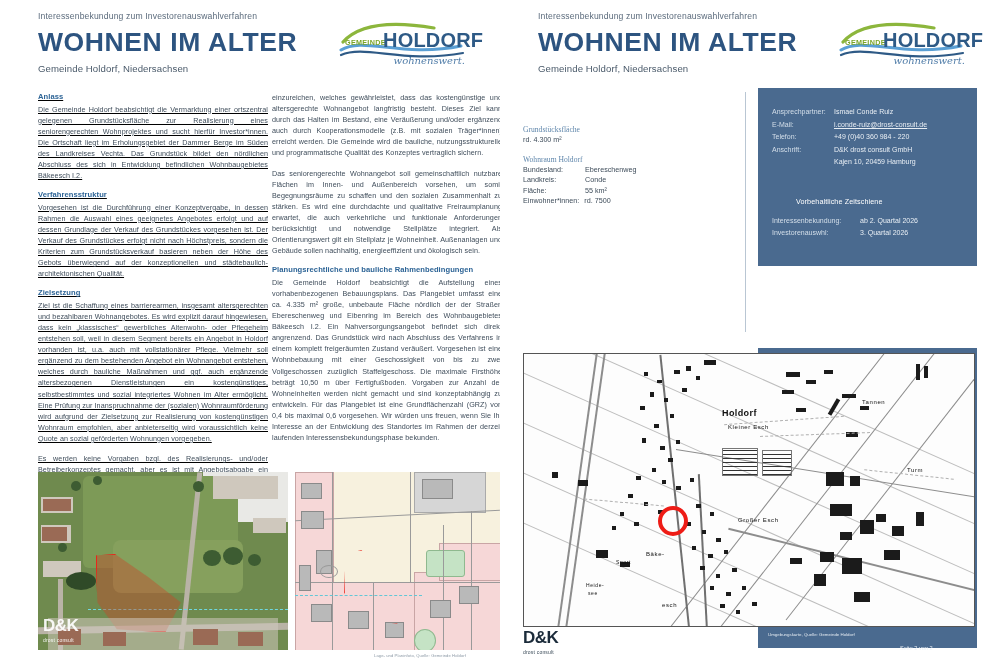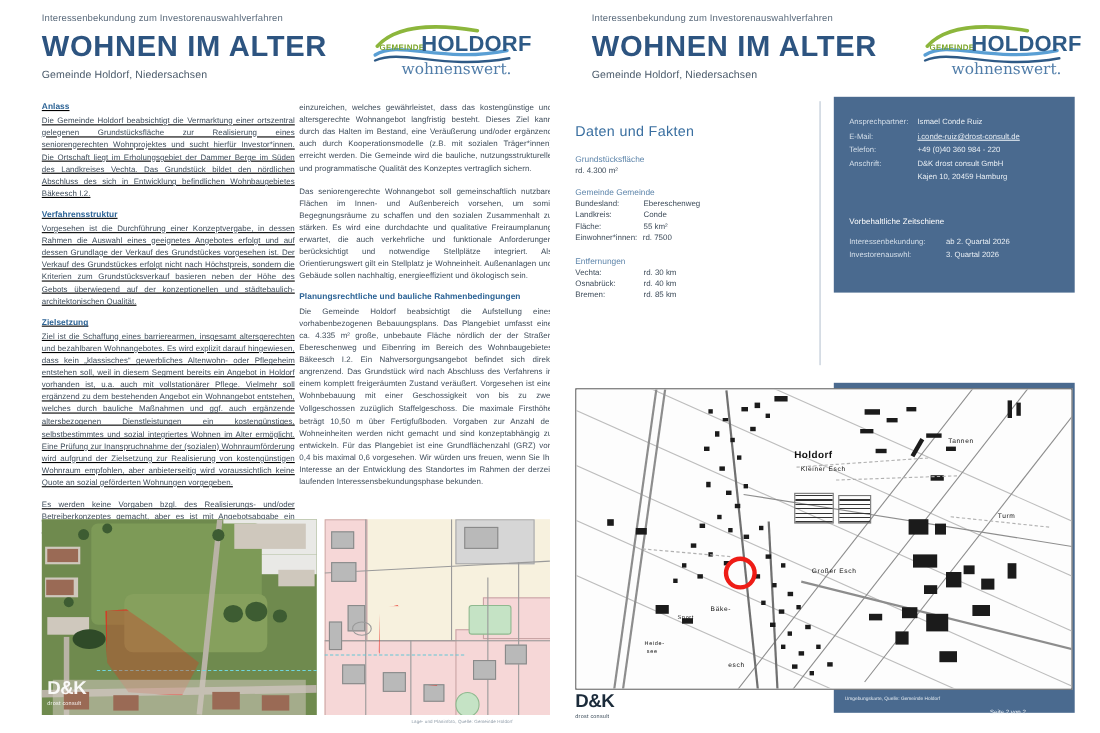--- a/index.html
+++ b/index.html
@@ -12,21 +12,21 @@
   .hdr{position:absolute;left:38px;top:10px;width:425px;height:72px;}
   .hdr-kicker{font-size:8.6px;color:#5b6b7c;letter-spacing:.15px;line-height:12px;}
   .hdr-title{font-size:26.5px;font-weight:bold;color:#2d5480;letter-spacing:.6px;line-height:30px;margin-top:5px;}
   .hdr-sub{font-size:9.6px;color:#4a5a6a;margin-top:6px;letter-spacing:.1px;}
 
   
   .logo{position:absolute;right:33px;top:14px;width:128px;height:56px;}
   .logo-swoosh{position:absolute;left:0;top:6px;width:128px;height:46px;}
   .logo-gem{position:absolute;left:6px;top:24px;font-size:7.2px;font-weight:bold;color:#7ba529;letter-spacing:.3px;}
   .logo-hold{position:absolute;left:44px;top:15px;font-size:20px;font-weight:bold;color:#2e5a86;letter-spacing:.2px;}
-  .logo-claim{position:absolute;right:2px;top:41px;font-size:14px;color:#4f7ca8;font-family:"DejaVu Serif",serif;}
+  .logo-claim{position:absolute;right:2px;top:41px;font-size:10px;color:#4f7ca8;font-style:italic;font-family:"DejaVu Serif",serif;}
 
   
   .col{position:absolute;width:230px;}
   .col h3{font-size:7.6px;color:#2d6496;font-weight:bold;margin:0 0 2.5px 0;letter-spacing:.05px;}
   .col p{font-size:7.2px;line-height:11.1px;color:#3e4c5a;margin:0 0 9px 0;text-align:justify;letter-spacing:.05px;}
   .col p.last{margin-bottom:0;}
 
   
   .imgbox{position:absolute;overflow:hidden;}
   .cap{position:absolute;font-size:4.1px;color:#8b98a5;letter-spacing:.1px;}
@@ -50,31 +50,31 @@
   .cadastre .pink{position:absolute;background:#f6d7d7;border:.4px solid #c9a5a5;}
   .cadastre .grey{position:absolute;background:#d6d6d6;border:.4px solid #aaa;}
   .cadastre .green{position:absolute;background:#c5e3c5;border:.4px solid #8fb98f;}
   .cadastre .ln{position:absolute;background:#9a9a9a;}
   .cadastre .bl{position:absolute;background:#b9b9b9;border:.3px solid #8a8a8a;}
   .cadastre .parcel2{position:absolute;border:1.5px solid #e8271c;}
   .cadastre .cyan{position:absolute;border-top:.8px dashed #62c7d6;}
 
   
   .dk-section{font-size:13px;color:#3a6fa0;letter-spacing:.3px;}
-  .fact-h{font-size:7.6px;color:#5f86ab;margin-bottom:1px;}
+  .fact-h{font-size:7.6px;color:#5f86ab;margin-bottom:1px;font-family:Liberation Serif, serif;}
   .fact-v{font-size:7.2px;color:#3e4c5a;}
   .fact-row{font-size:7.2px;color:#3e4c5a;line-height:10.4px;display:flex;}
   .fact-row .k{width:62px;flex:none;}
   .vline{position:absolute;background:#b9c6d3;width:1px;}
 
   .infobox{position:absolute;background:#4a6a8f;}
   .infobox .r{display:flex;font-size:7px;color:#e8eef4;line-height:12.5px;}
   .infobox .r .k{width:62px;flex:none;color:#d4dfea;}
   .infobox .r .v{flex:1;}
-  .infobox .ttl{font-size:7.2px;color:#ffffff;letter-spacing:.1px;}
+  .infobox .ttl{font-size:7.2px;color:#ffffff;letter-spacing:.1px;margin-left:24px;}
   .ul{text-decoration:underline;}
 
   
   .mapwrap{position:absolute;background:#ffffff;border:1px solid #555;overflow:hidden;}
   .mapbg{position:absolute;inset:0;background:#fdfdfd;}
   .mline{position:absolute;background:#8d8d8d;}
   .mfine{position:absolute;background:#bdbdbd;}
   .mblk{position:absolute;background:#1b1b1b;}
   .mgry{position:absolute;background:#707070;}
   .mtxt{position:absolute;color:#111;font-size:6px;letter-spacing:.6px;}
@@ -209,63 +209,47 @@
       <path d="M4 22 C22 2, 60 2, 95 8" stroke="#8cb63c" stroke-width="3.2" fill="none" stroke-linecap="round"></path>
       <path d="M2 30 C24 16, 62 38, 122 26" stroke="#5a9fd4" stroke-width="3" fill="none" stroke-linecap="round"></path>
       <path d="M2 35 C26 24, 64 44, 124 33" stroke="#2e5a86" stroke-width="2.2" fill="none" stroke-linecap="round"></path>
     </svg>
     <div class="logo-gem">GEMEINDE</div>
     <div class="logo-hold">HOLDORF</div>
     <div class="logo-claim">wohnenswert.</div>
   </div>
 
   <div style="position:absolute;left:23px;top:112px;width:215px;">
-    <div class="dk-section">Daten und Fakten</div>
 
     <div style="margin-top:13px;">
       <div class="fact-h">Grundstücksfläche</div>
       <div class="fact-v">rd. 4.300 m²</div>
     </div>
 
 
     <div style="margin-top:11px;">
-      <div class="fact-h">Gemeinde Gemeinde</div>
+      <div class="fact-h">Wohnraum Holdorf</div>
       <div class="fact-row">
         <span class="k">Bundesland:</span>
         <span class="v">Ebereschenweg</span>
       </div>
       <div class="fact-row">
         <span class="k">Landkreis:</span>
         <span class="v">Conde</span>
       </div>
       <div class="fact-row">
         <span class="k">Fläche:</span>
         <span class="v">55 km²</span>
       </div>
       <div class="fact-row">
         <span class="k" style="width:auto;padding-right:5px;">Einwohner*innen:</span>
         <span class="v">rd. 7500</span>
       </div>
     </div>
 
-    <div style="margin-top:11px;">
-      <div class="fact-h">Entfernungen</div>
-      <div class="fact-row">
-        <span class="k">Vechta:</span>
-        <span class="v">rd. 30 km</span>
-      </div>
-      <div class="fact-row">
-        <span class="k">Osnabrück:</span>
-        <span class="v">rd. 40 km</span>
-      </div>
-      <div class="fact-row">
-        <span class="k">Bremen:</span>
-        <span class="v">rd. 85 km</span>
-      </div>
-    </div>
   </div>
 
   <div class="vline" style="left:245px;top:92px;height:240px;"></div>
 
   <div class="infobox" style="left:258px;top:88px;width:219px;height:160px;padding:18px 0 0 0;">
     <div style="padding:0 14px;">
       <div class="r">
         <span class="k">Ansprechpartner:</span>
         <span class="v">Ismael Conde Ruiz</span>
       </div>

